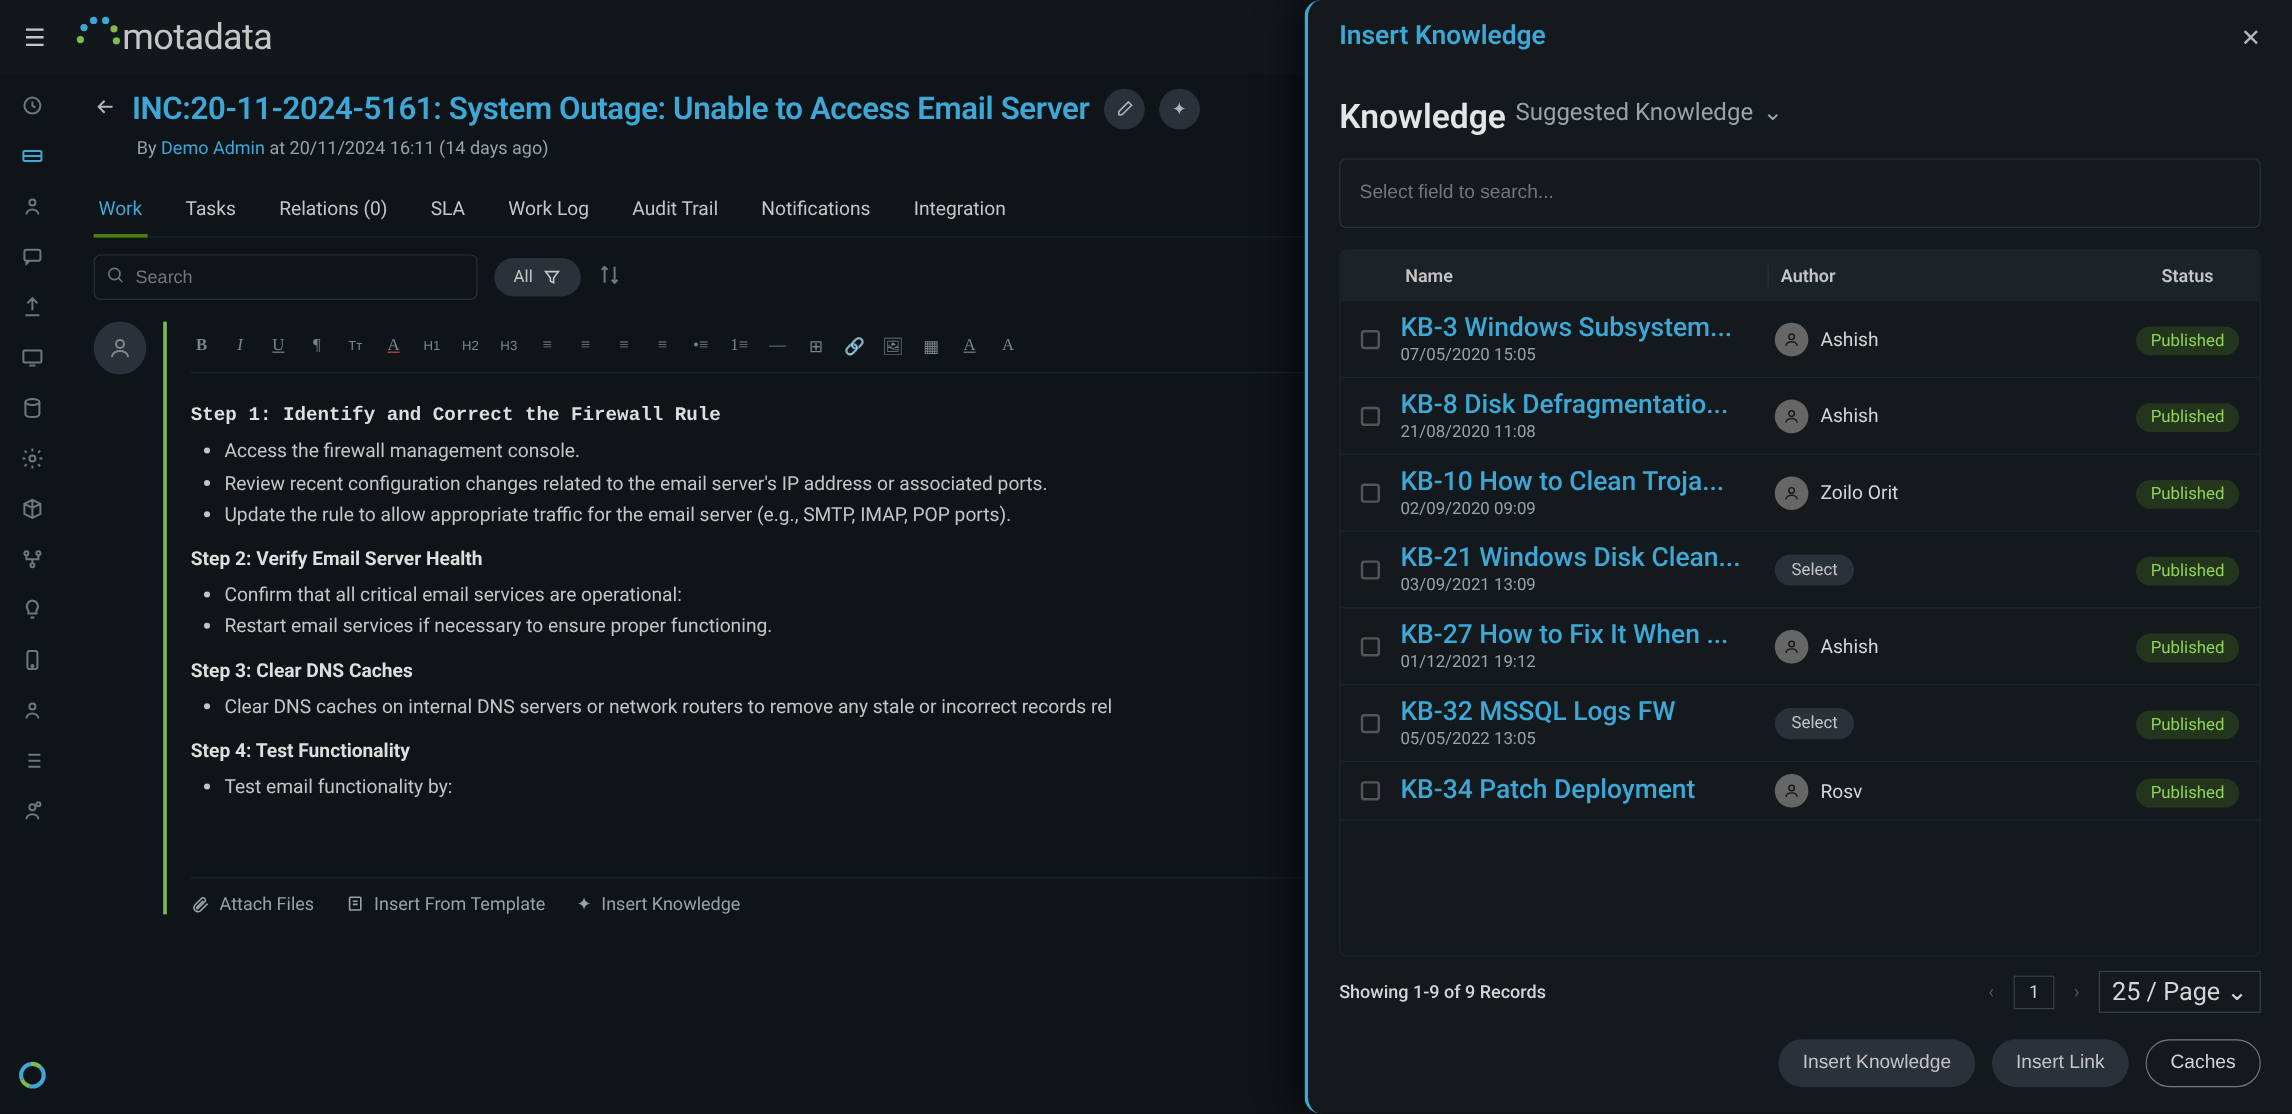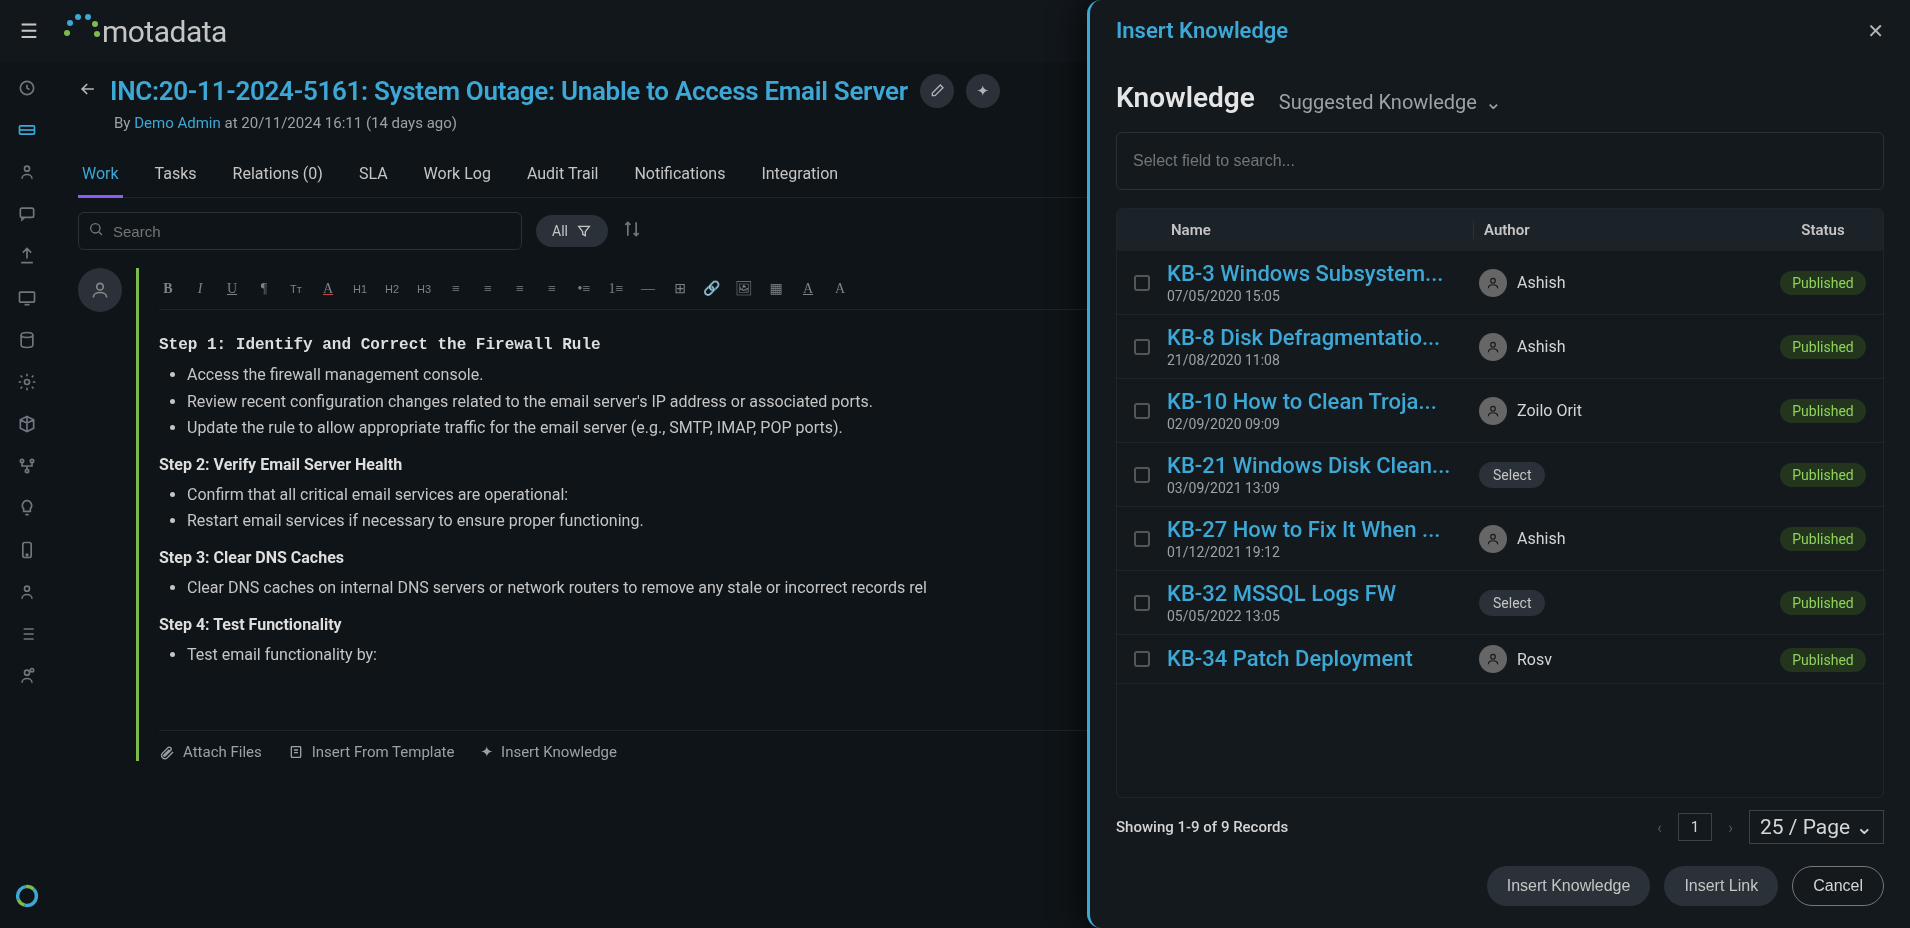--- a/index.html
+++ b/index.html
@@ -104,32 +104,32 @@
   border-bottom: 1px solid #1e262c;
 }
 .tab {
   padding: 10px 4px 12px;
   color: #c5c5c5;
   font-size: 16px;
   cursor: pointer;
 }
 .tab.active {
   color: #3da8d6;
-  border-bottom: 3px solid #8b5cf6;
+  border-bottom: 3px solid #4d7c0f;
   margin-bottom: -1px;
 }
 
 .tool-row {
   display: flex;
   align-items: center;
   gap: 14px;
   margin-top: 14px;
 }
 .search-box {
-  width: 444px;
+  width: 320px;
   height: 38px;
   border: 1px solid #2a3138;
   border-radius: 6px;
   background: transparent;
   color: #a3a3a3;
   padding: 0 12px 0 34px;
   font-size: 15px;
   position: relative;
 }
 .search-wrap { position: relative; }
@@ -216,21 +216,21 @@
 }
 .sp-head {
   display: flex; align-items: center; justify-content: space-between;
   padding: 18px 26px;
 }
 .sp-title { color: #3da8d6; font-size: 22px; font-weight: 600; }
 .sp-close { color: #b5b5b5; font-size: 20px; cursor: pointer; }
 
 .sp-body { padding: 0 26px; flex: 1; overflow: hidden; display: flex; flex-direction: column;}
 .sp-subhead {
-  display: flex; align-items: flex-end; gap: 24px;
+  display: flex; align-items: flex-start; gap: 8px;
   margin-top: 20px;
 }
 .sp-h1 { color: #e5e5e5; font-size: 28px; font-weight: 600; }
 .sp-h2 {
   color: #9aa2a9; font-size: 20px; cursor: pointer;
   display: flex; align-items: center; gap: 8px;
 }
 .sp-search {
   width: 100%; height: 58px;
   border: 1px solid #2a3138;
@@ -731,15 +731,15 @@
         <span class="pg-size">
           <span>25 / Page</span> <span>⌄</span>
         </span>
       </div>
     </div>
   </div>
 
   <div class="sp-actions">
     <button class="btn btn-ghost">Insert Knowledge</button>
     <button class="btn btn-ghost">Insert Link</button>
-    <button class="btn btn-outline">Cancel</button>
+    <button class="btn btn-outline">Caches</button>
   </div>
 </div>
 
 </body></html>

